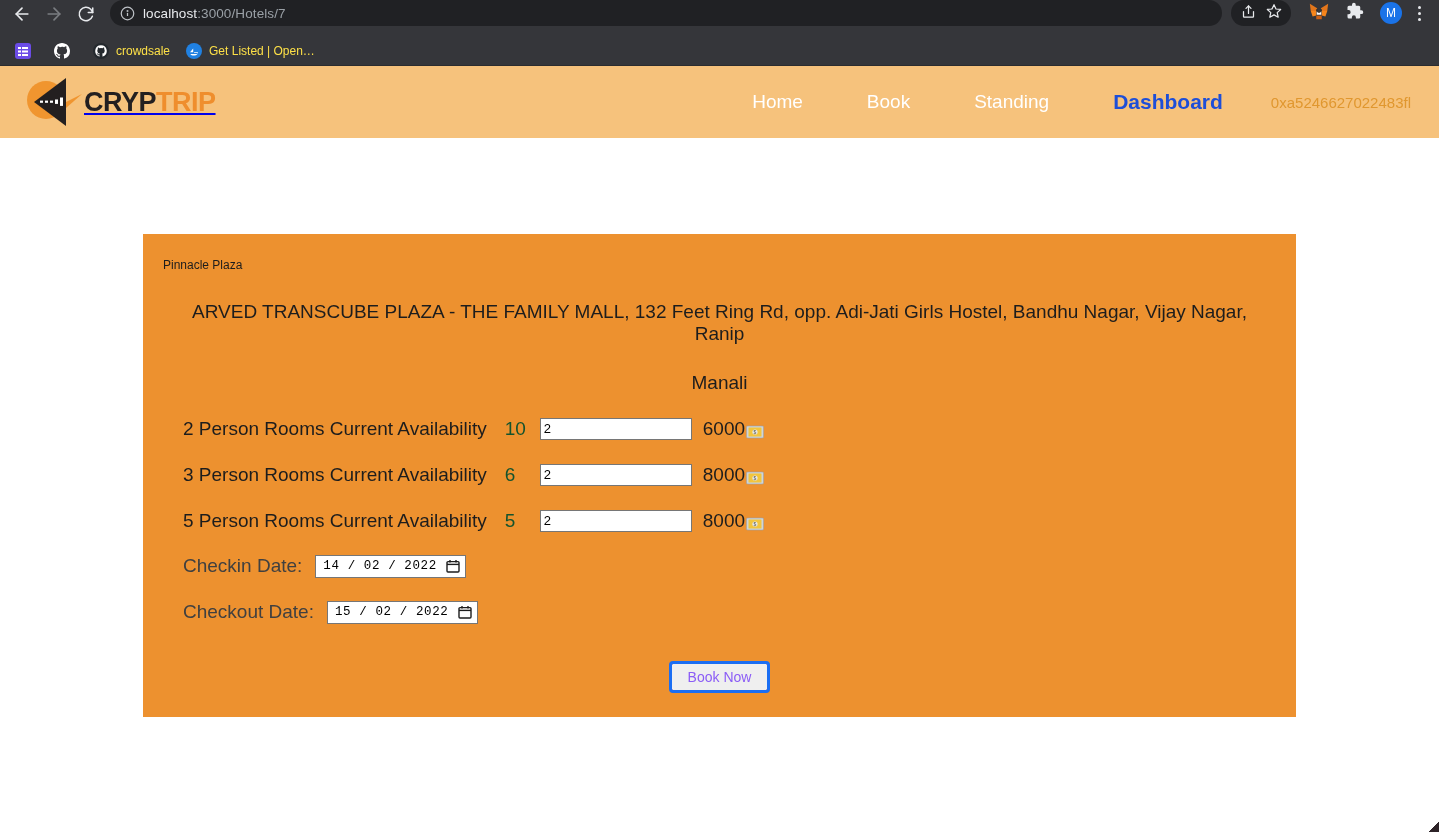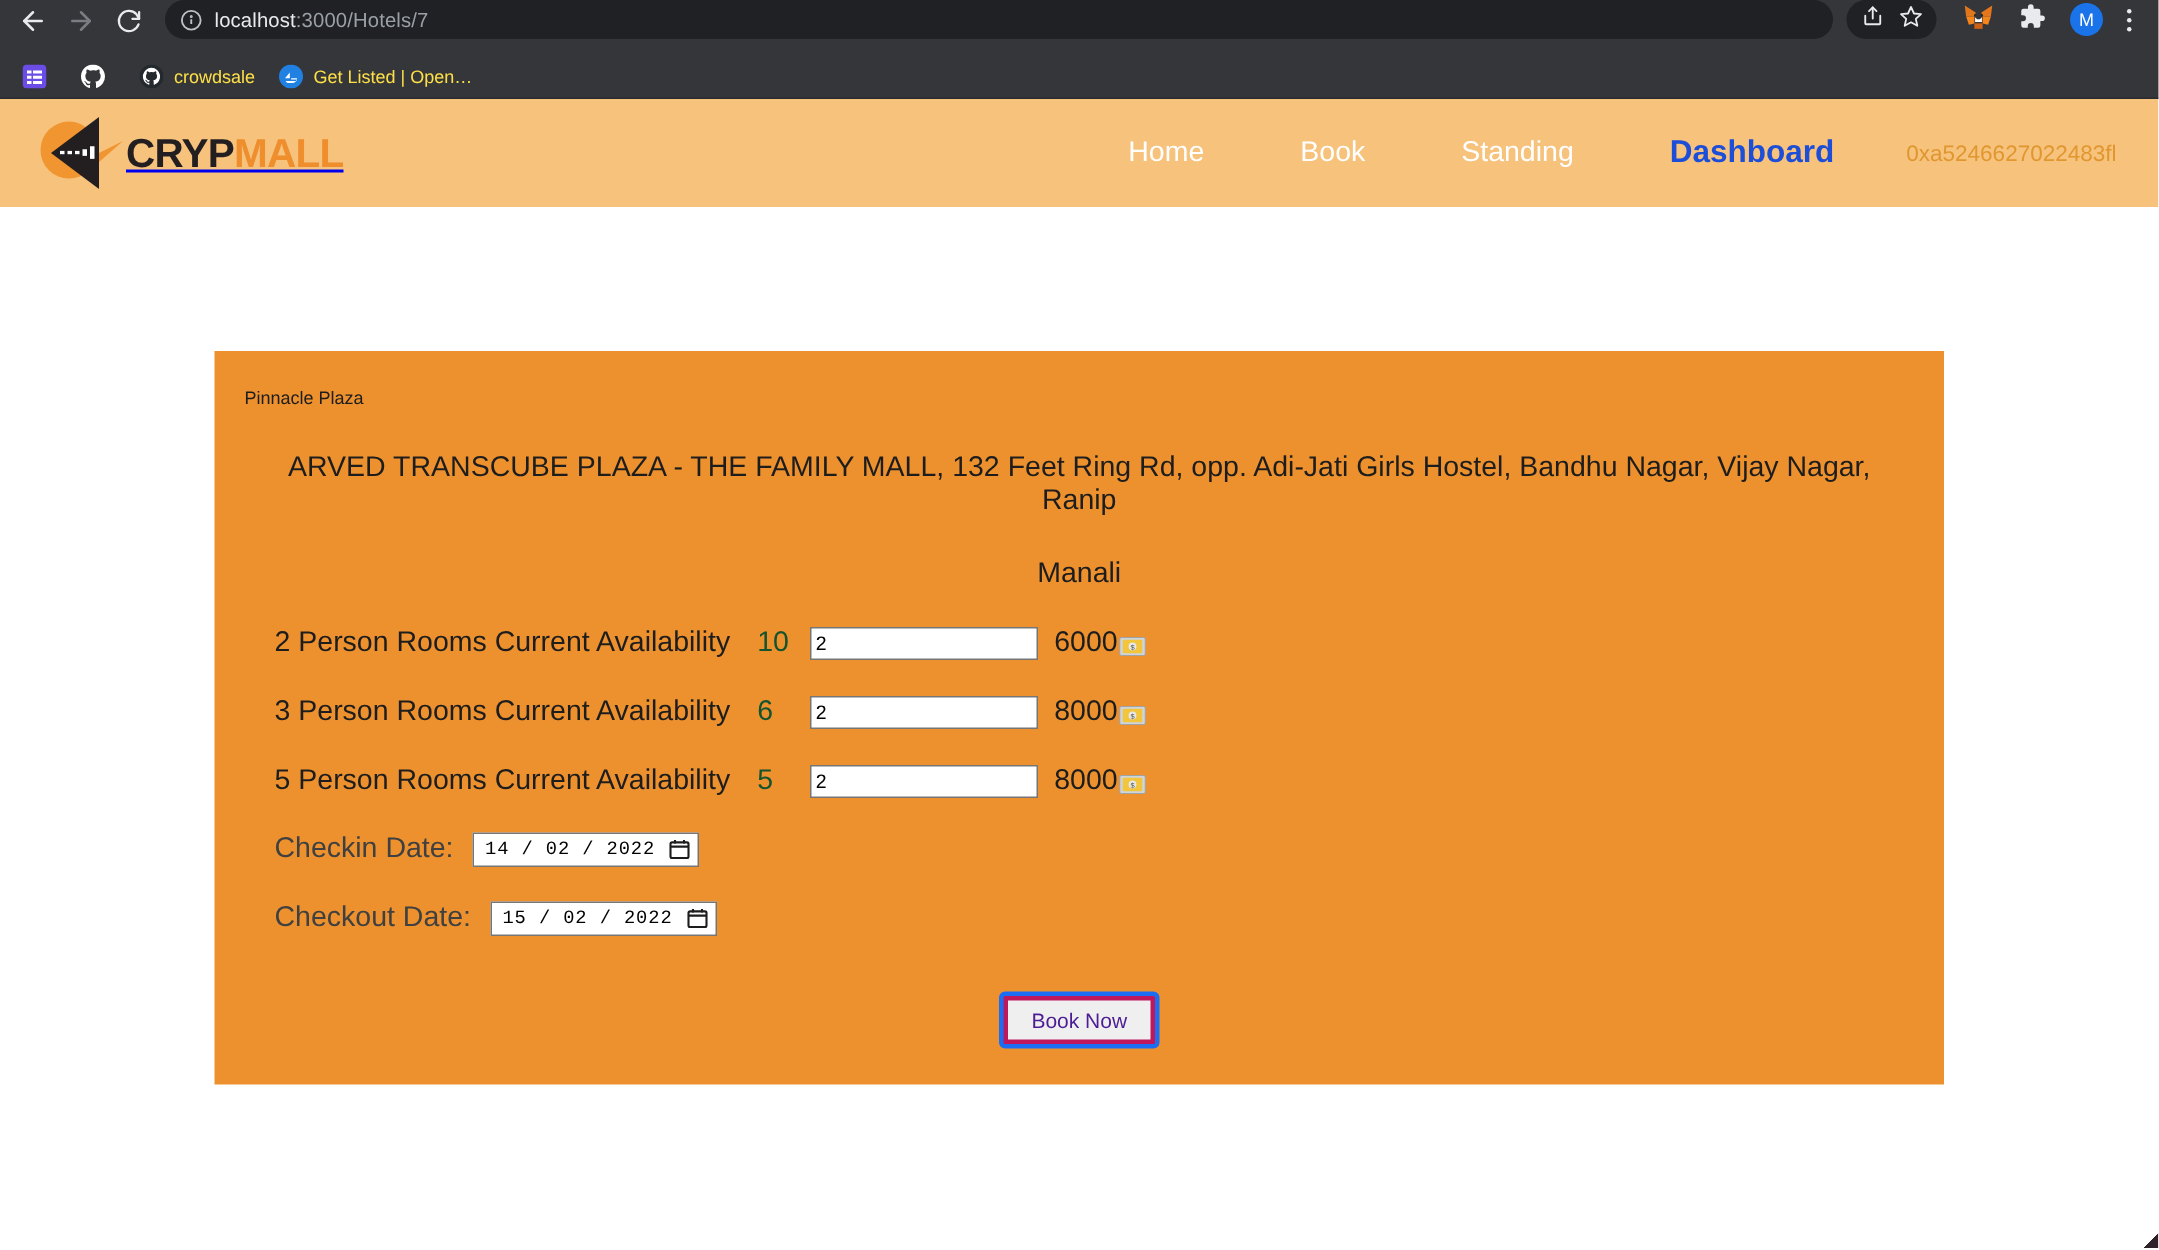--- a/index.html
+++ b/index.html
@@ -287,23 +287,23 @@
   }
 
   #book-row {
     display: flex;
     justify-content: center;
     margin-top: 39px;
   }
   #book-now-button {
     font-family: "Liberation Sans", sans-serif;
     font-size: 14px;
-    color: #4c1d95;
+    color: #8b5cf6;
     background: #efefef;
-    border: 4px solid #be185d;
+    border: 1px solid #be185d;
     padding: 5px 16px;
     outline: 3px solid #1b6ef3;
     outline-offset: -1px;
     border-radius: 2px;
     cursor: default;
   }
 
   #corner-artifact {
     position: absolute;
     right: 0; bottom: 0;
@@ -458,21 +458,21 @@
           <polygon points="46,26 62,18 46,32" fill="#f0952f"></polygon>
           <g fill="#ffffff">
             <rect x="20" y="24.6" width="3" height="2.2"></rect>
             <rect x="25" y="24.6" width="3" height="2.2"></rect>
             <rect x="30" y="24.6" width="3" height="2.2"></rect>
             <rect x="35" y="23.5" width="3" height="4.4"></rect>
             <rect x="40" y="21.5" width="3" height="8.4"></rect>
           </g>
         </svg>
       </span>
-      <span id="logo-text"><span class="cryp">CRYP</span><span class="trip">MALL</span></span>
+      <span id="logo-text"><span class="cryp">CRYP</span><span class="trip">TRIP</span></span>
     </a>
 
     <div id="nav-links">
       <a class="nav-link" href="#">Home</a>
       <a class="nav-link" href="#">Book</a>
       <a class="nav-link" href="#">Standing</a>
       <a class="nav-link active" href="#">Dashboard</a>
       <span id="wallet-address">0xa5246627022483fl</span>
     </div>
   </div>

